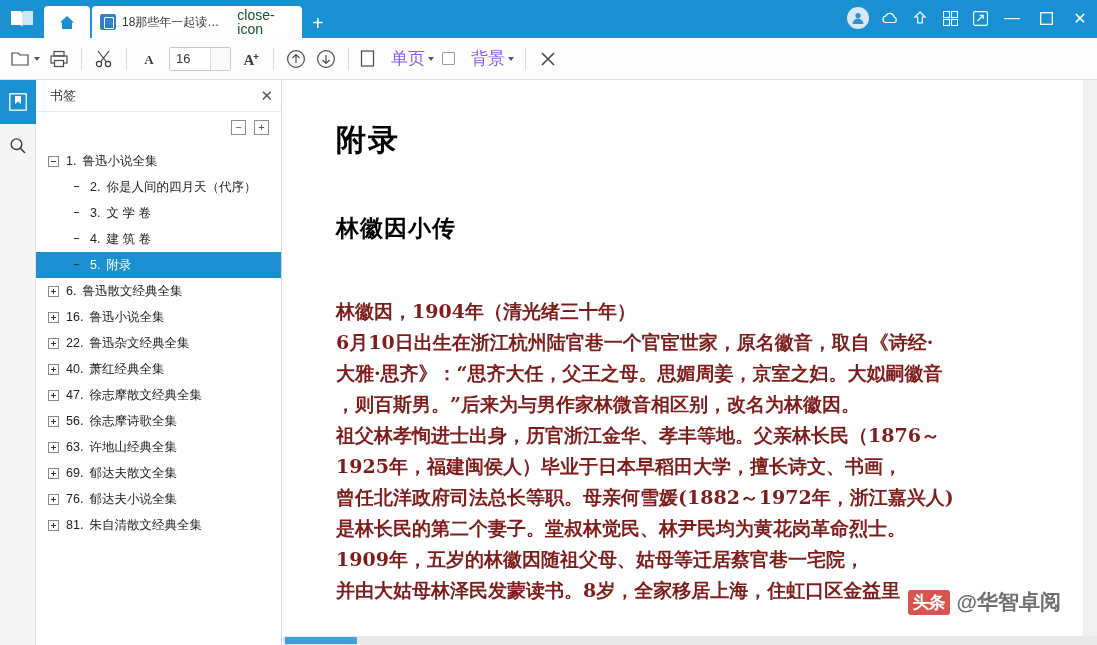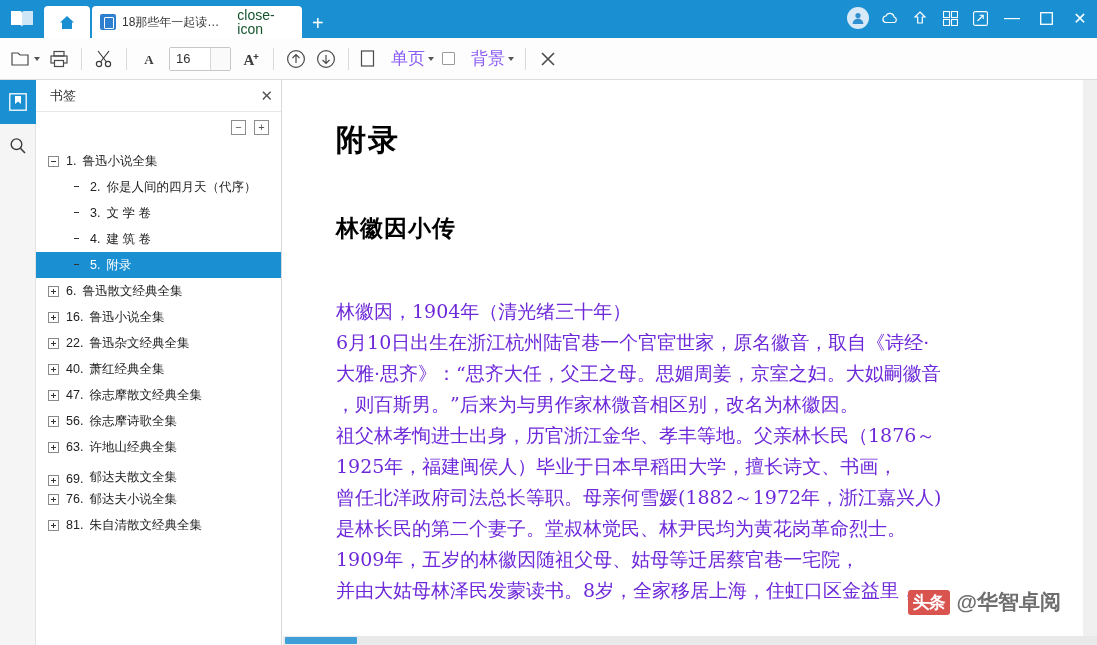--- a/index.html
+++ b/index.html
@@ -243,22 +243,23 @@
     letter-spacing: 2px;
   }
   h2.doc-h2 {
     font-family: "DejaVu Serif", serif;
     font-size: 23px; font-weight: bold; color: #000;
     margin: 0 0 52px 0;
     letter-spacing: 1px;
   }
   .doc-body {
     font-family: "DejaVu Serif", serif;
-    font-size: 19px; color: #6d28d9;
+    font-size: 19px; color: #7f1d1d;
     line-height: 31px;
+    font-weight: bold;
   }
   .doc-body p { margin: 0; white-space: nowrap; }
 
   .watermark {
     position: absolute;
     right: 22px; bottom: 22px;
     display: flex; align-items: center;
     font-size: 21px; color: #6e6e6e;
     font-weight: bold;
   }
@@ -503,21 +504,21 @@
         <div class="node" style="padding-left: 12px;">
           <span class="expander plus"></span>
           <span class="num">56.</span>
           <span>徐志摩诗歌全集</span>
         </div>
         <div class="node" style="padding-left: 12px;">
           <span class="expander plus"></span>
           <span class="num">63.</span>
           <span>许地山经典全集</span>
         </div>
-        <div class="node" style="padding-left: 12px; align-items: flex-end;">
+        <div class="node" style="padding-left: 12px;">
           <span class="expander plus"></span>
           <span class="num">69.</span>
           <span>郁达夫散文全集</span>
         </div>
         <div class="node" style="padding-left: 12px;">
           <span class="expander plus"></span>
           <span class="num">76.</span>
           <span>郁达夫小说全集</span>
         </div>
         <div class="node" style="padding-left: 12px;">

